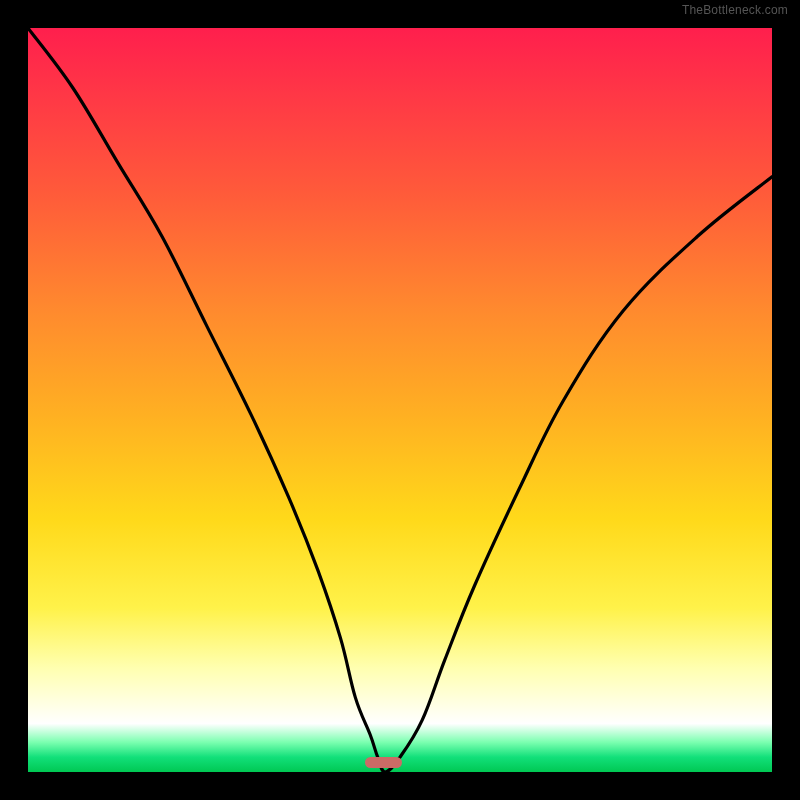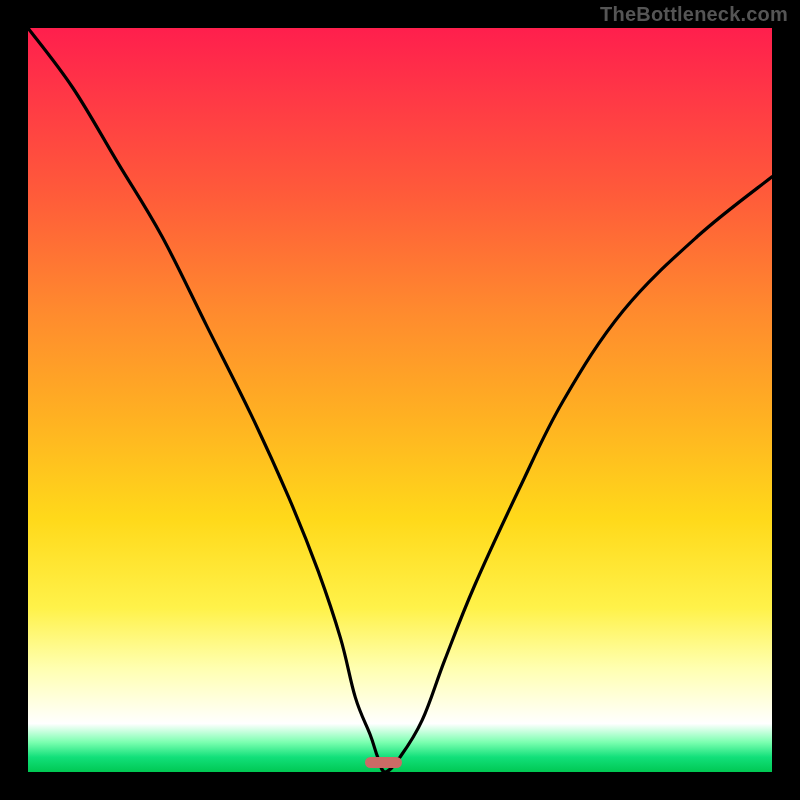--- a/index.html
+++ b/index.html
@@ -15,22 +15,22 @@
     position: relative;
     width: 800px;
     height: 800px;
     background: #000;
   }
   .watermark {
     position: absolute;
     top: 3px;
     right: 12px;
     color: #555;
-    font-size: 20px;
-    font-weight: 700;
+    font-size: 12px;
+    font-weight: 400;
     letter-spacing: 0.2px;
     user-select: none;
     z-index: 10;
   }
   .plot-area {
     position: absolute;
     left: 28px;
     top: 28px;
     width: 744px;
     height: 744px;

